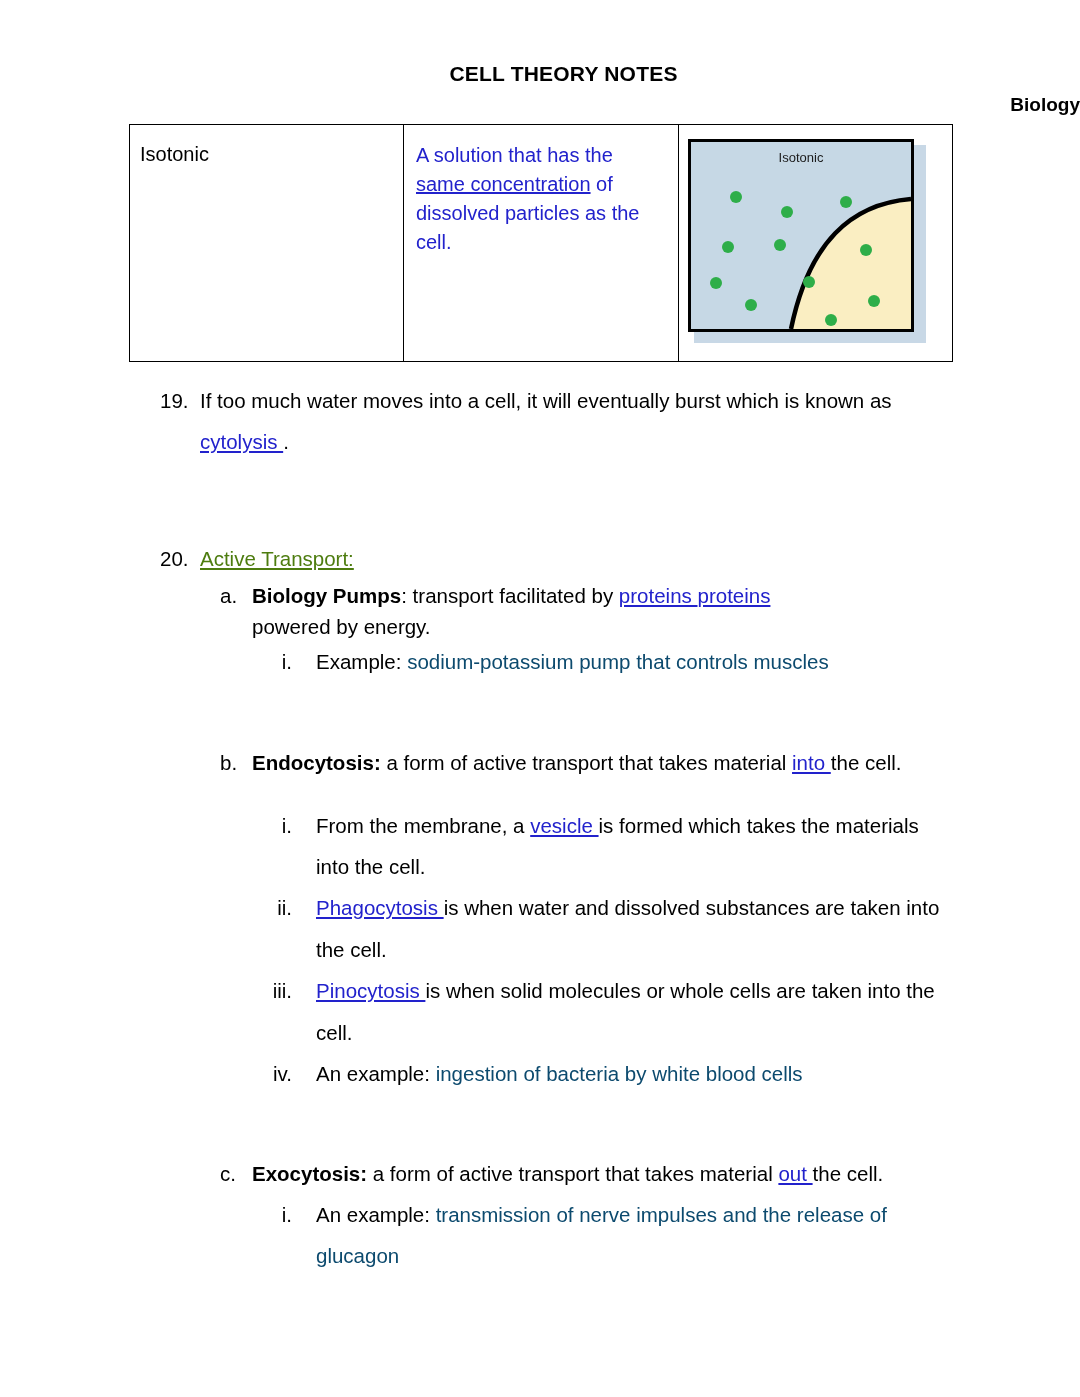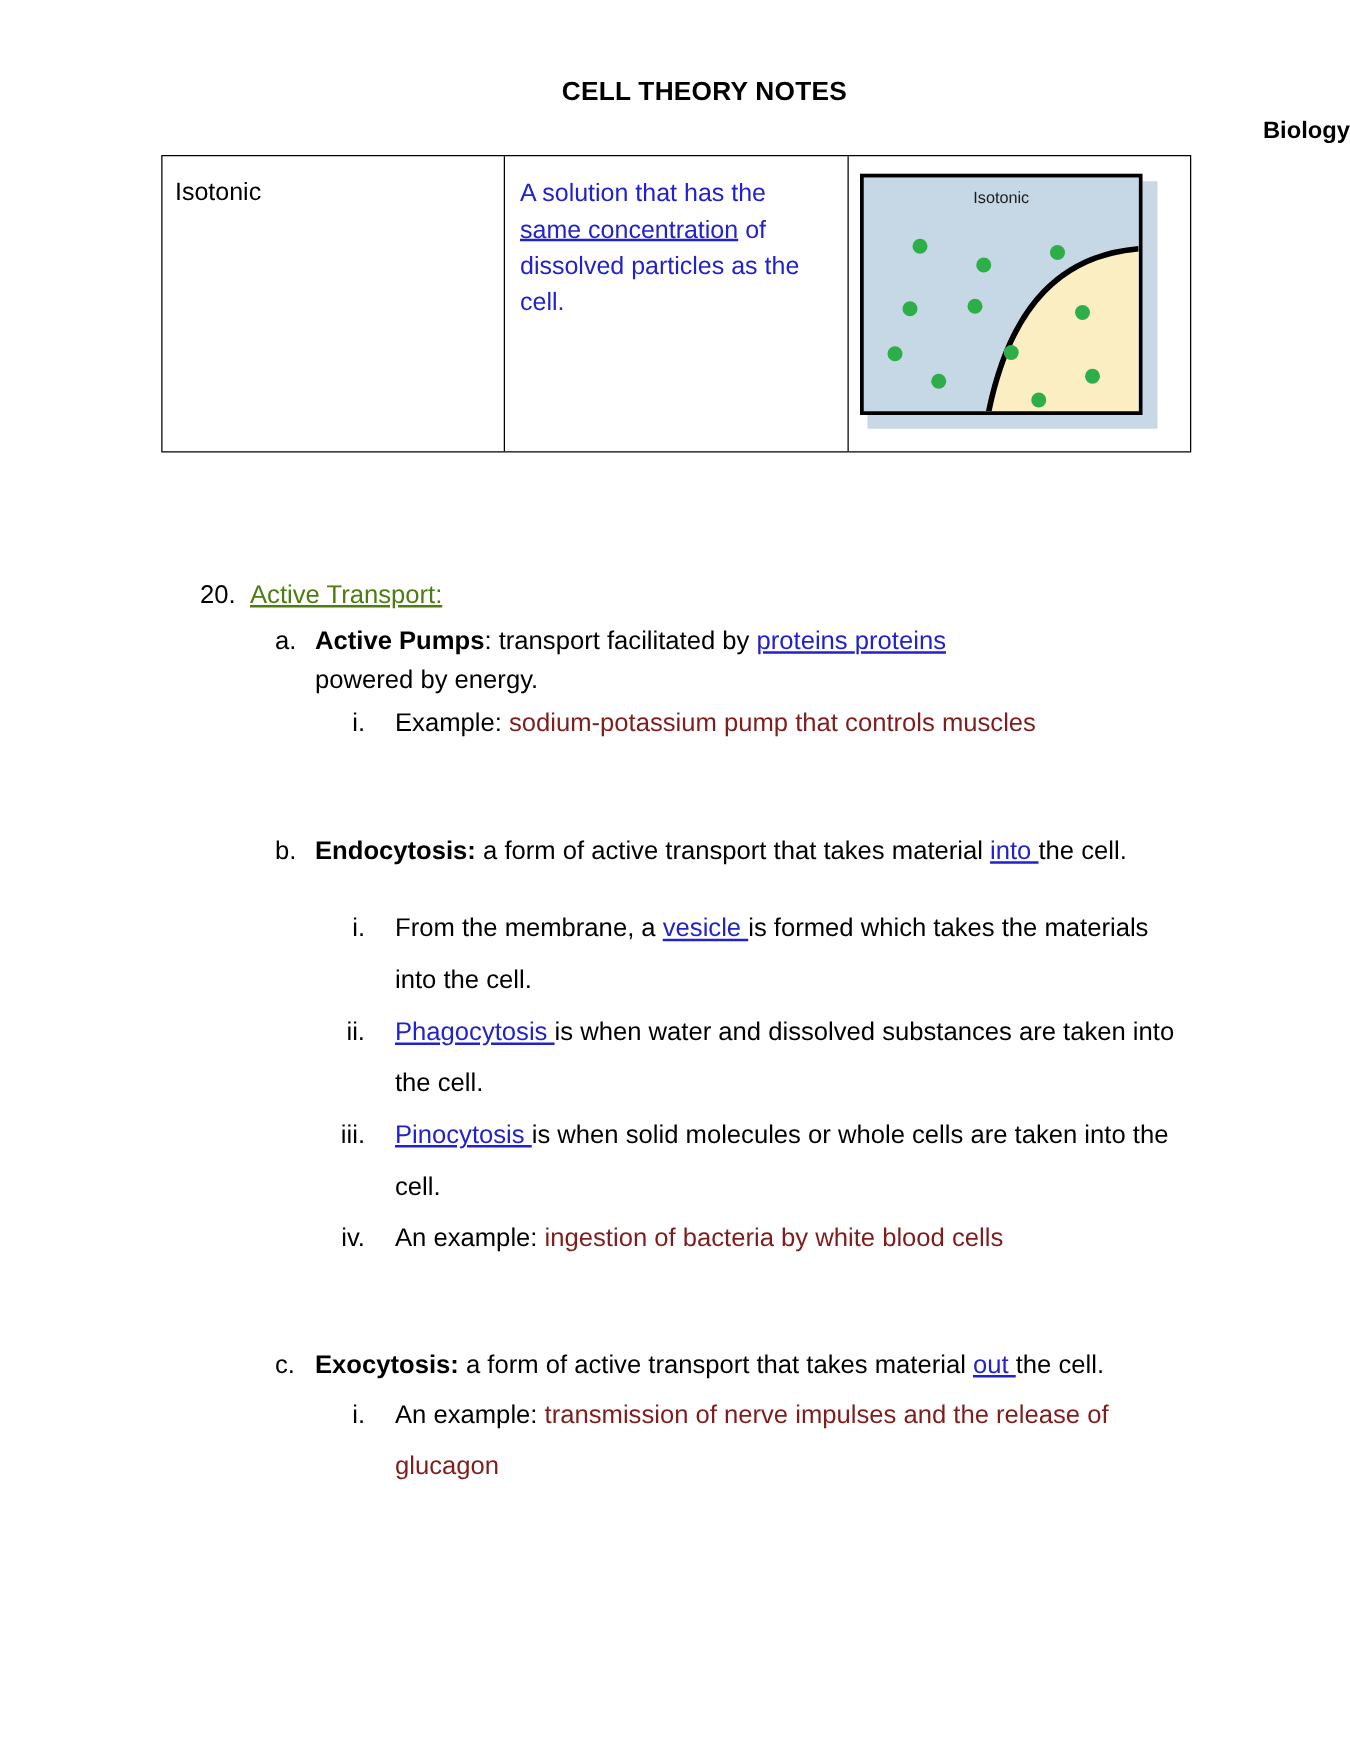--- a/index.html
+++ b/index.html
@@ -160,21 +160,21 @@
   .lvl3 .num {
     position: absolute;
     left: 248px;
     width: 44px;
     text-align: right;
   }
 
   .ls-tight { line-height: 1.52; margin-top: 40px; }
   .ls-loose { line-height: 2.02; }
 
-  .blue { color: #7f1d1d; }
+  .blue { color: #0c4a6e; }
   .blue-u { color: #2222cc; text-decoration: underline; }
   .bk-u { color: #4d7c0f; text-decoration: underline; }
   .bold { font-weight: bold; }
   .gap-a { height: 30px; }
   .gap-b { height: 26px; }
   .gap-c { height: 24px; }
 </style>
 </head>
 <body>
 
@@ -217,29 +217,33 @@
           </svg>
           <div class="diagram-label">Isotonic</div>
         </div>
       </div>
     </div>
 
   </div>
 
   <div class="outline">
 
+    <div class="lvl1 ls-loose">
+      <span class="num">19.</span><span>If too much water moves into a cell, it will eventually burst which is known as</span>
+      <span class="blue-u"> cytolysis </span><span>.</span>
+    </div>
 
     <div style="height:40px"></div>
 
     <div class="lvl1 ls-tight">
       <span class="num">20.</span><span class="bk-u"> Active Transport:</span>
     </div>
 
     <div class="lvl2 ls-tight" style="margin-top:6px;">
-      <span class="num">a.</span><span class="bold">Active Pumps</span><span>: transport facilitated by </span><span class="blue-u">proteins </span><span> </span><span class="blue-u"> proteins </span><br><span>powered by energy.</span>
+      <span class="num">a.</span><span class="bold">Biology Pumps</span><span>: transport facilitated by </span><span class="blue-u">proteins </span><span> </span><span class="blue-u"> proteins </span><br><span>powered by energy.</span>
     </div>
 
     <div class="lvl3 ls-tight" style="margin-top:4px;">
       <span class="num">i.</span><span>Example:  </span><span class="blue">sodium-potassium pump that controls muscles</span>
     </div>
 
     <div class="gap-a"></div>
 
     <div class="lvl2 ls-tight">
       <span class="num">b.</span><span class="bold">Endocytosis:</span><span> a form of active transport that takes material </span><span class="blue-u"> into </span><span> the cell.</span>

